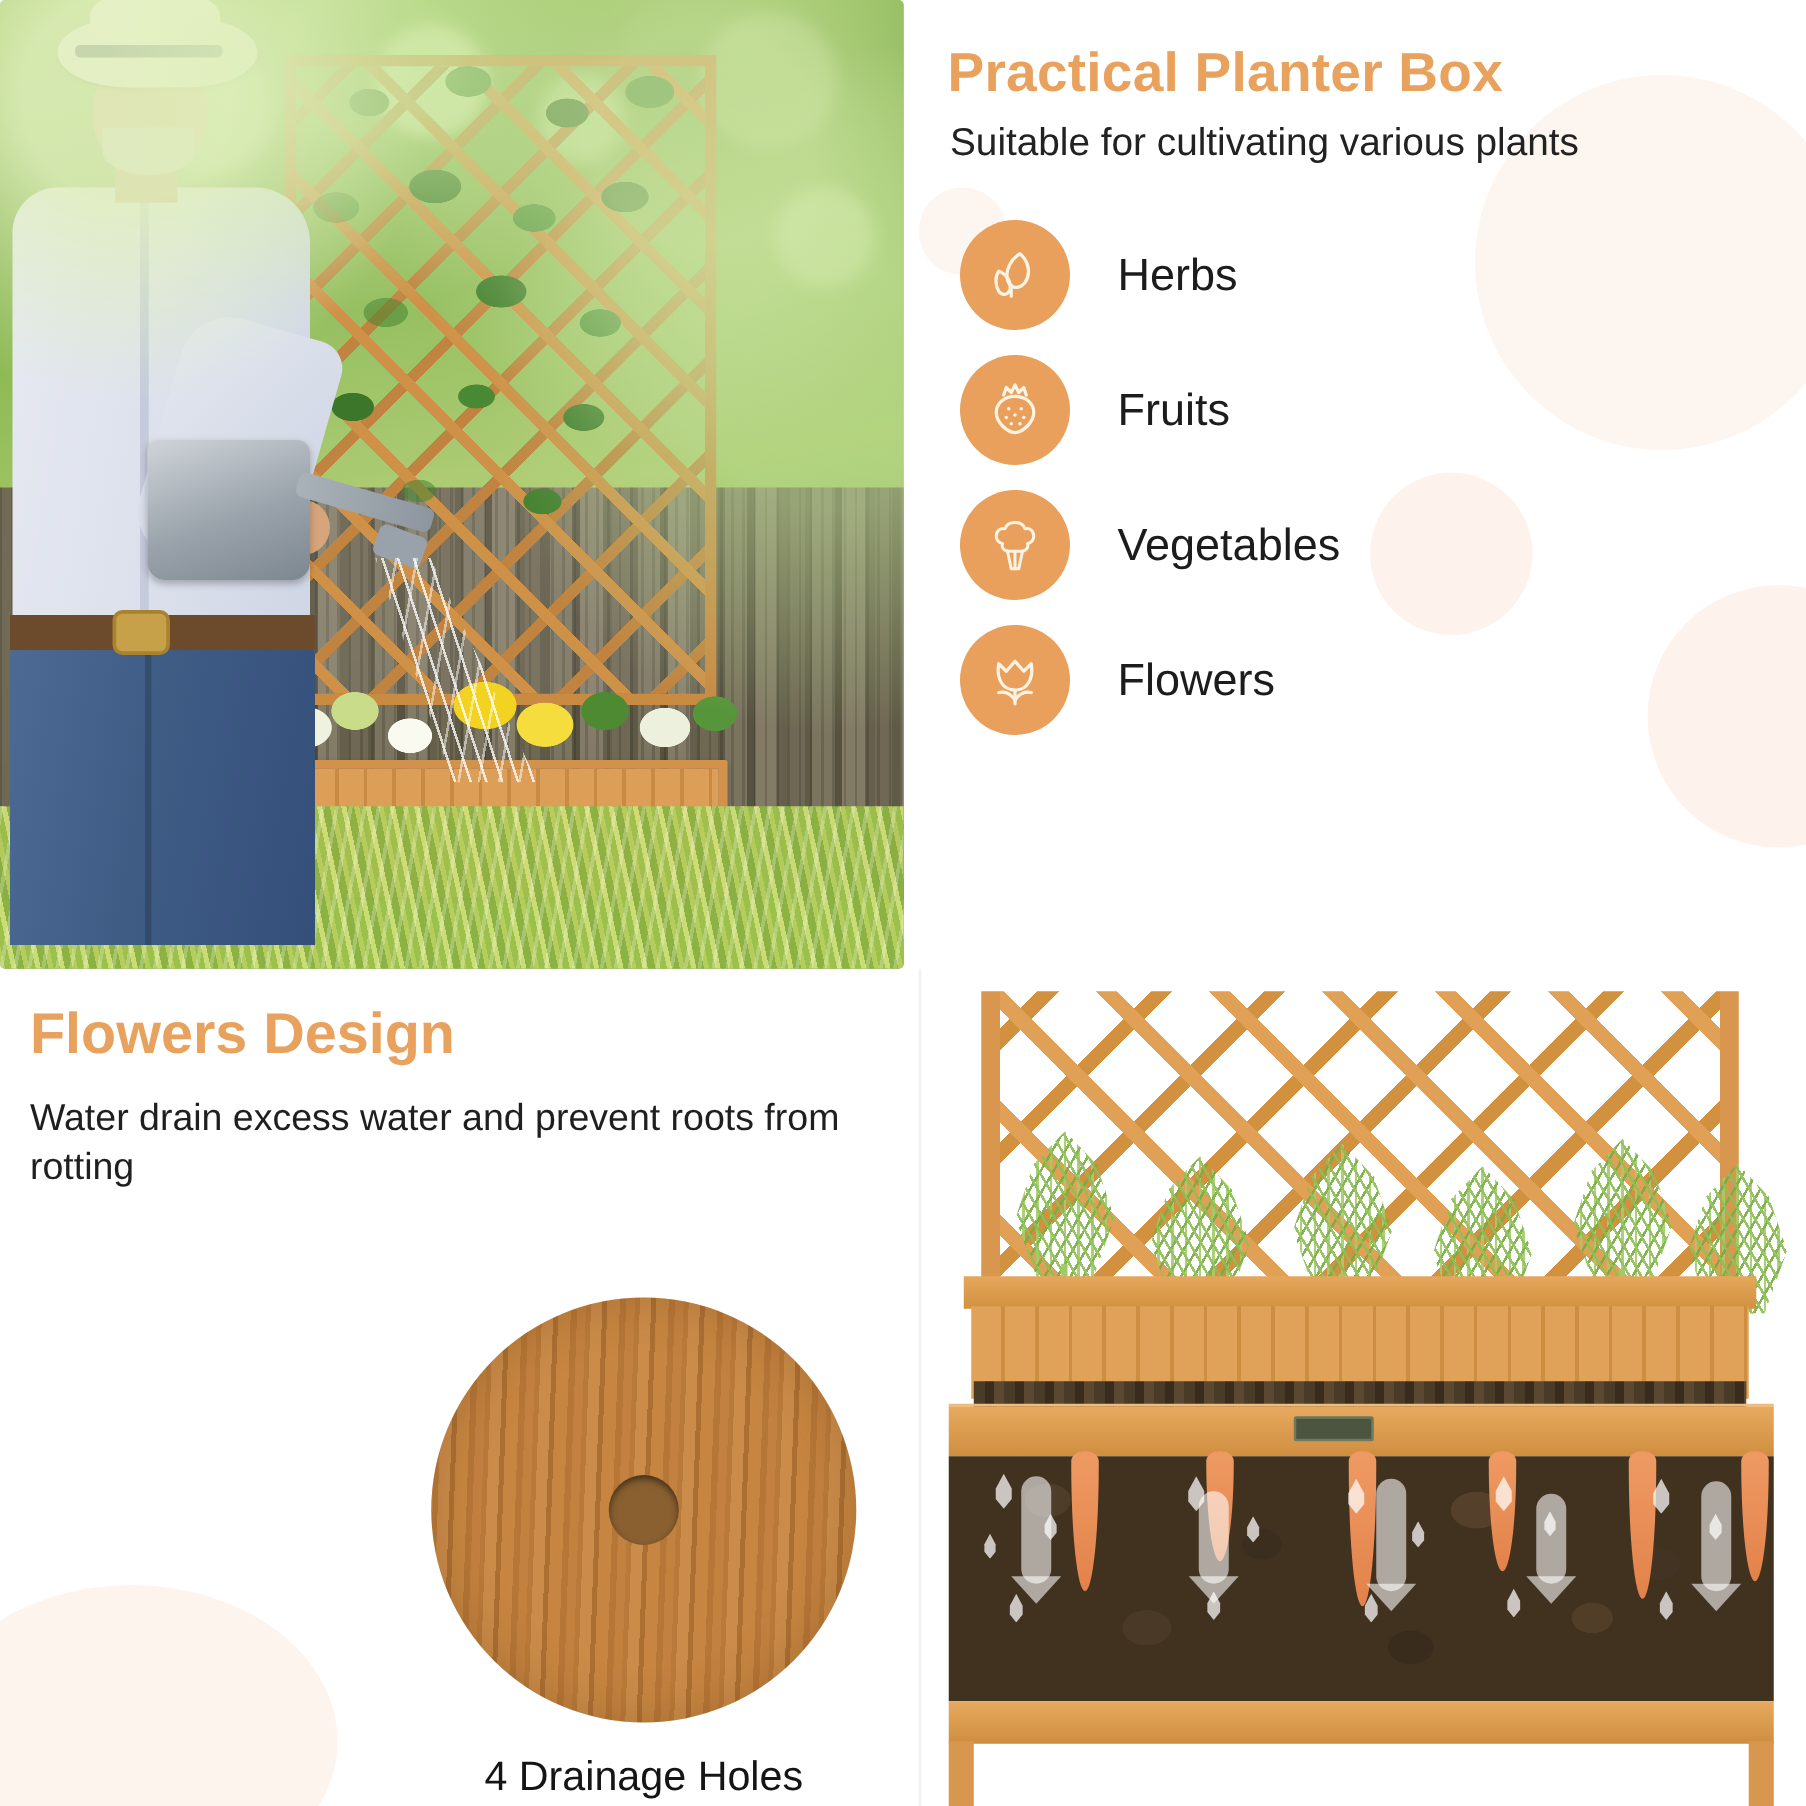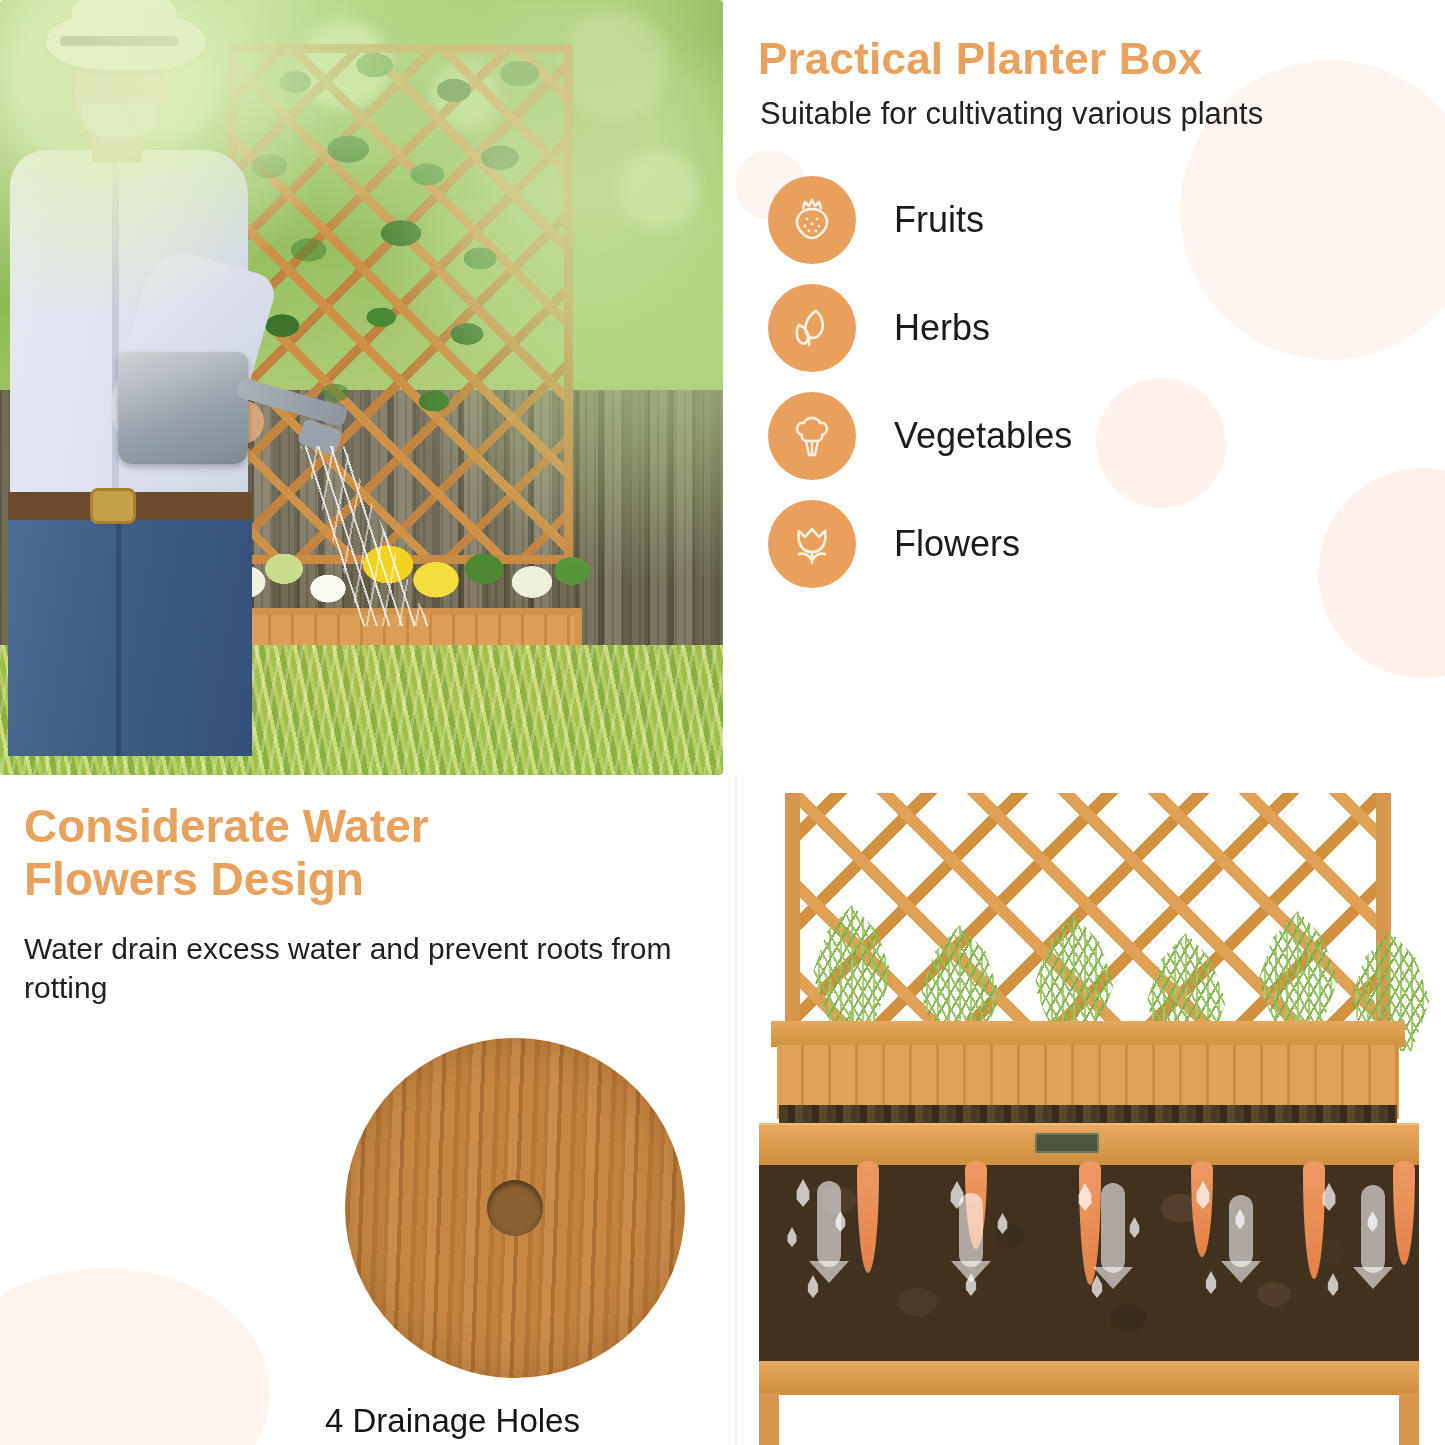--- a/index.html
+++ b/index.html
@@ -190,21 +190,21 @@
     width:88px; height:88px; border-radius:50%; background:#e8a05c;
     display:flex; align-items:center; justify-content:center; flex:0 0 88px;
   }
   .feat-lb{ font-size:36px; color:#1c1c1c; margin-left:38px; }
 
   
   .bl{ position:absolute; left:24px; top:800px; width:700px; z-index:3; }
   .bl-title{ font-size:46px; font-weight:bold; color:#e8a25e; line-height:1.16; }
   .bl-body{ font-size:30px; color:#1f1f1f; line-height:1.3; margin-top:22px; }
 
-  .hole-wrap{ position:absolute; left:325px; top:1038px; width:380px; z-index:3; }
+  .hole-wrap{ position:absolute; left:325px; top:1038px; width:380px; z-index:3; text-align:center; }
   .hole-disc{
     width:340px; height:340px; border-radius:50%; margin:0 auto;
     background:
       repeating-linear-gradient(92deg,
         #c2813f 0 7px,#b97a39 7px 11px,#cb8c4a 11px 20px,#ac6f32 20px 24px,
         #c68641 24px 34px,#b57636 34px 39px);
     box-shadow:inset 0 0 40px rgba(90,50,15,.25);
     position:relative;
   }
   .hole-disc::after{
@@ -326,51 +326,51 @@
   <div class="tl-spout"></div>
   <div class="tl-rose"></div>
   <div class="tl-water"></div>
 </div>
 
 <div class="right-col">
   <div class="r-title">Practical Planter Box</div>
   <div class="r-sub">Suitable for cultivating various plants</div>
 
   <div class="feat-list">
+
+    <div class="feat">
+      <div class="feat-ic">
+        <svg width="54" height="54" viewBox="0 0 54 54" fill="none" stroke="#fdf3e3" stroke-width="2.6" stroke-linecap="round" stroke-linejoin="round">
+          <path d="M31 10c7 6 9 16 4 23-5 6-12 5-14-2-2-8 3-17 10-21z"></path>
+          <path d="M14 24c6 2 10 8 9 14-1 5-6 6-9 2-3-5-3-12 0-16z"></path>
+          <path d="M24 44v-9"></path>
+        </svg>
+      </div>
+      <div class="feat-lb">Herbs</div>
+    </div>
 
     <div class="feat">
       <div class="feat-ic">
         <svg width="54" height="54" viewBox="0 0 54 54" fill="none" stroke="#fdf3e3" stroke-width="2.6" stroke-linecap="round" stroke-linejoin="round">
           <path d="M27 16c-9 0-15 6-15 13 0 8 9 16 15 16s15-8 15-16c0-7-6-13-15-13z"></path>
           <path d="M18 15l2-6 4 4 3-6 3 6 4-4 2 6"></path>
           <circle cx="22" cy="26" r="1.4" fill="#fdf3e3" stroke="none"></circle>
           <circle cx="32" cy="26" r="1.4" fill="#fdf3e3" stroke="none"></circle>
           <circle cx="27" cy="31" r="1.4" fill="#fdf3e3" stroke="none"></circle>
           <circle cx="20" cy="33" r="1.4" fill="#fdf3e3" stroke="none"></circle>
           <circle cx="34" cy="33" r="1.4" fill="#fdf3e3" stroke="none"></circle>
           <circle cx="24" cy="38" r="1.4" fill="#fdf3e3" stroke="none"></circle>
           <circle cx="31" cy="38" r="1.4" fill="#fdf3e3" stroke="none"></circle>
         </svg>
       </div>
       <div class="feat-lb">Fruits</div>
     </div>
 
     <div class="feat">
       <div class="feat-ic">
-        <svg width="54" height="54" viewBox="0 0 54 54" fill="none" stroke="#fdf3e3" stroke-width="2.6" stroke-linecap="round" stroke-linejoin="round">
-          <path d="M31 10c7 6 9 16 4 23-5 6-12 5-14-2-2-8 3-17 10-21z"></path>
-          <path d="M14 24c6 2 10 8 9 14-1 5-6 6-9 2-3-5-3-12 0-16z"></path>
-          <path d="M24 44v-9"></path>
-        </svg>
-      </div>
-      <div class="feat-lb">Herbs</div>
-    </div>
-
-    <div class="feat">
-      <div class="feat-ic">
         <svg width="54" height="54" viewBox="0 0 54 54" fill="none" stroke="#fdf3e3" stroke-width="2.4" stroke-linecap="round" stroke-linejoin="round">
           <path d="M27 9c4 0 7 2 8 5 4-1 7 2 7 6 0 3-2 5-5 6 1 3-1 6-5 6H22c-4 0-6-3-5-6-3-1-5-3-5-6 0-4 3-7 7-6 1-3 4-5 8-5z"></path>
           <path d="M21 32l3 14h6l3-14"></path>
           <path d="M27 32v14"></path>
         </svg>
       </div>
       <div class="feat-lb">Vegetables</div>
     </div>
 
     <div class="feat">
@@ -383,21 +383,20 @@
         </svg>
       </div>
       <div class="feat-lb">Flowers</div>
     </div>
 
   </div>
 </div>
 
 <div class="bl">
   <div class="bl-title">
-    <div>Considerate Water</div>
     <div>Flowers Design</div>
   </div>
   <div class="bl-body">Water drain excess water and prevent roots from rotting</div>
 </div>
 
 <div class="hole-wrap">
   <div class="hole-disc"></div>
   <div class="hole-cap">4 Drainage Holes</div>
 </div>
 

